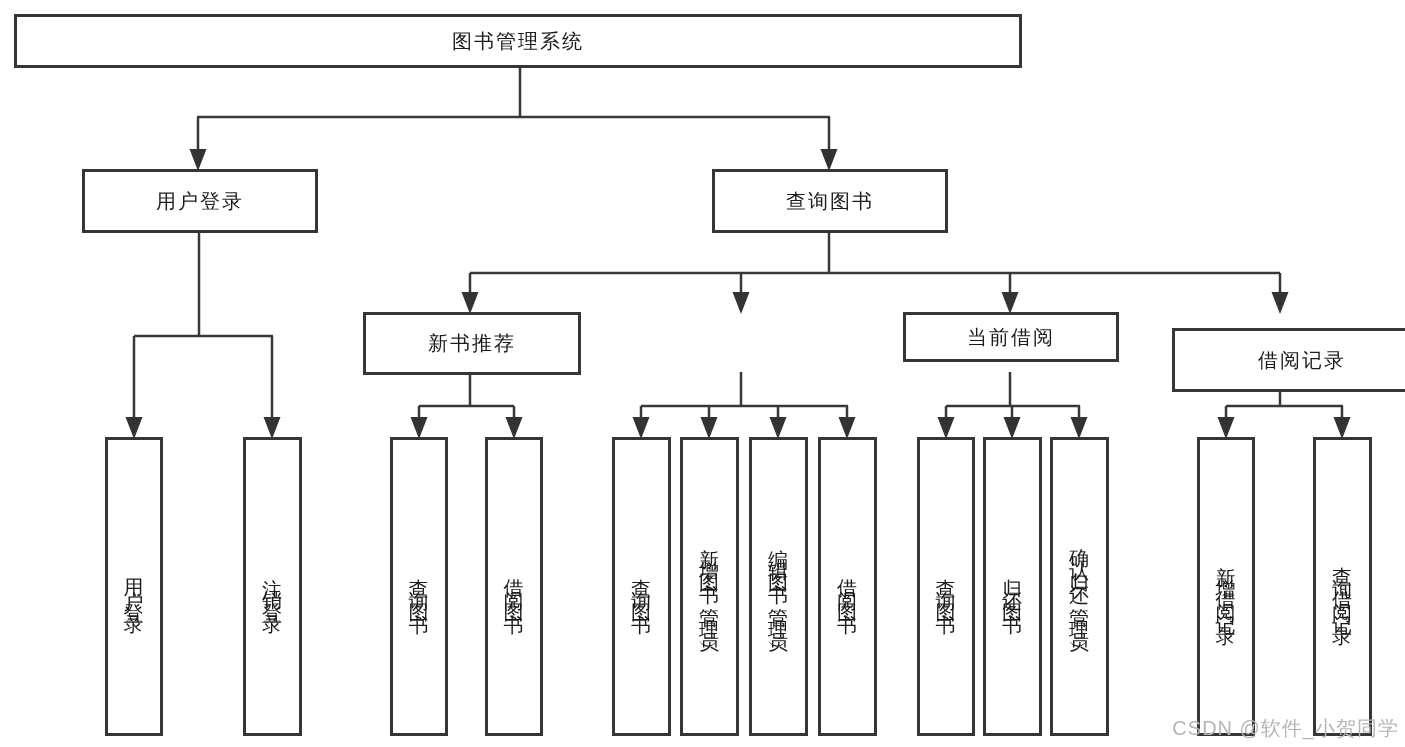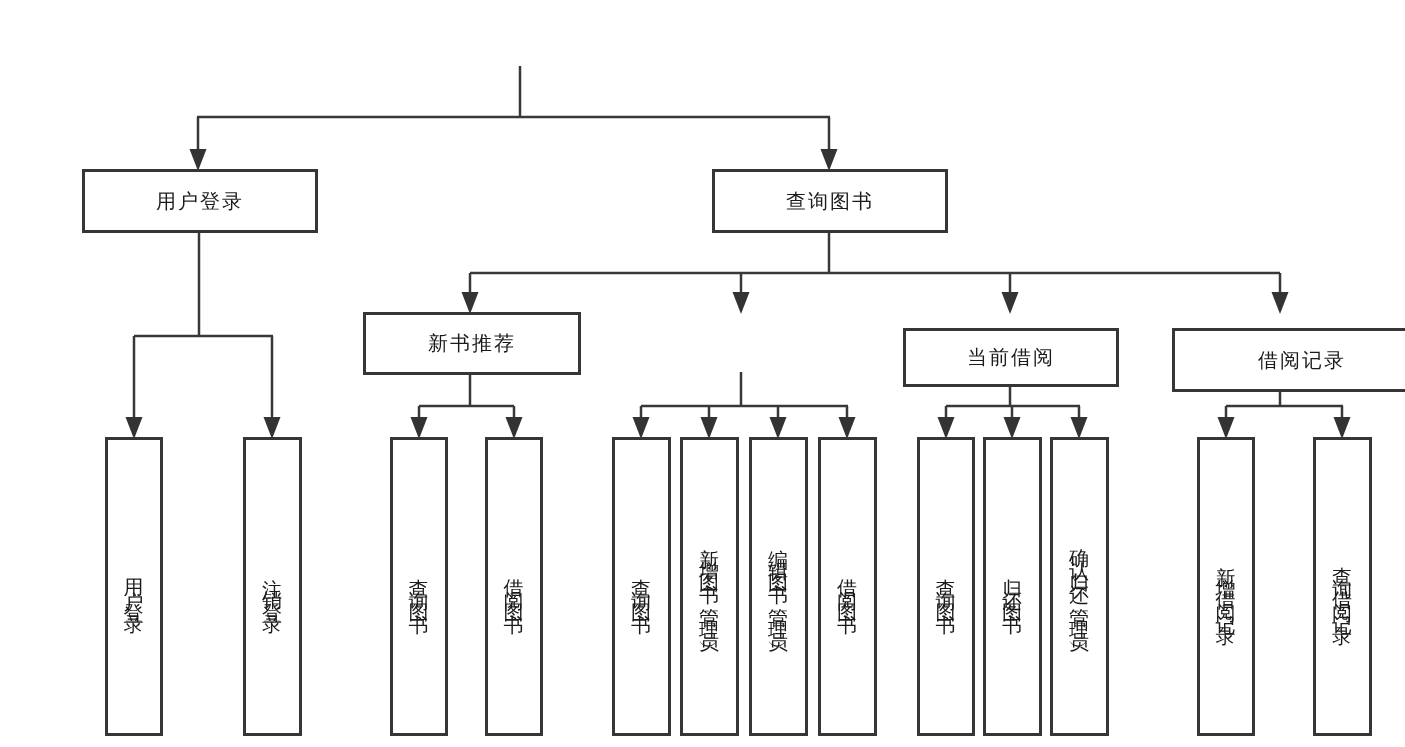--- a/index.html
+++ b/index.html
@@ -103,32 +103,35 @@
       <polygon points="769.5,417 786.5,417 778,439"></polygon>
       <polygon points="838.5,417 855.5,417 847,439"></polygon>
       <polygon points="937.5,417 954.5,417 946,439"></polygon>
       <polygon points="1003.5,417 1020.5,417 1012,439"></polygon>
       <polygon points="1070.5,417 1087.5,417 1079,439"></polygon>
       <polygon points="1217.5,417 1234.5,417 1226,439"></polygon>
       <polygon points="1333.5,417 1350.5,417 1342,439"></polygon>
     </g>
   </svg>
 
+  <div class="box hbox" style="left:14px;top:14px;width:1008px;height:54px">
+    <span class="label">图书管理系统</span>
+  </div>
 
   <div class="box hbox" style="left:82px;top:169px;width:236px;height:64px">
     <span class="label">用户登录</span>
   </div>
   <div class="box hbox" style="left:712px;top:169px;width:236px;height:64px">
     <span class="label">查询图书</span>
   </div>
 
   <div class="box hbox" style="left:363px;top:312px;width:218px;height:63px">
     <span class="label">新书推荐</span>
   </div>
-  <div class="box hbox" style="left:903px;top:328px;width:216px;height:59px">
+  <div class="box hbox" style="left:903px;top:312px;width:216px;height:50px">
     <span class="label">当前借阅</span>
   </div>
   <div class="box hbox" style="left:1172px;top:328px;width:260px;height:64px">
     <span class="label">借阅记录</span>
   </div>
 
   <div class="box vbox" style="left:105px;top:437px;width:58px;height:299px">
     <span class="label">用户登录</span>
   </div>
   <div class="box vbox" style="left:243px;top:437px;width:59px;height:299px">
@@ -165,14 +168,15 @@
     <span class="label">确认归还（管理员）</span>
   </div>
 
   <div class="box vbox" style="left:1197px;top:437px;width:58px;height:299px">
     <span class="label">新增借阅记录</span>
   </div>
   <div class="box vbox" style="left:1313px;top:437px;width:59px;height:299px">
     <span class="label">查询借阅记录</span>
   </div>
 
+  <div id="watermark">CSDN @软件_小贺同学</div>
 
 </div>
 
 </body></html>

